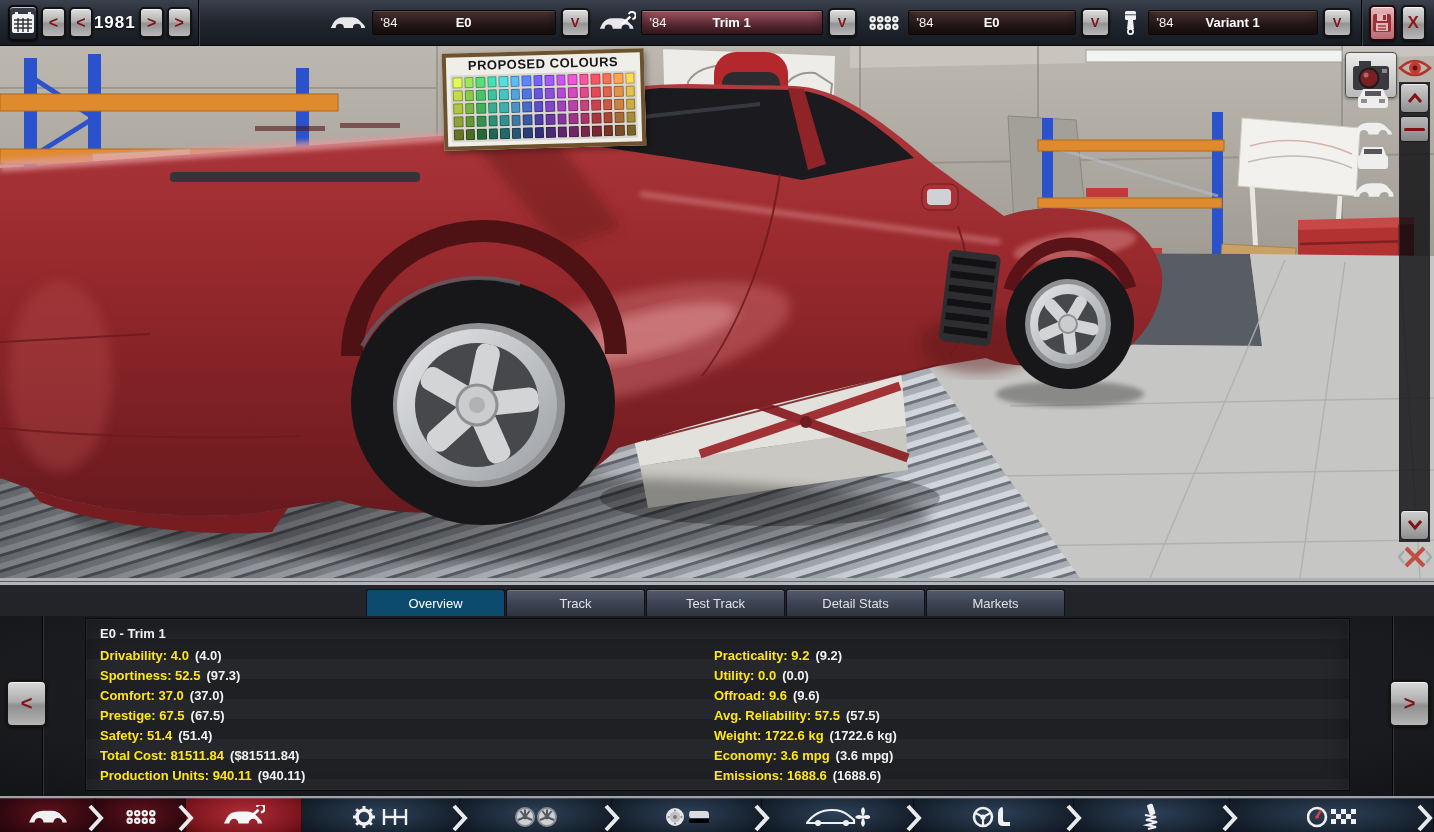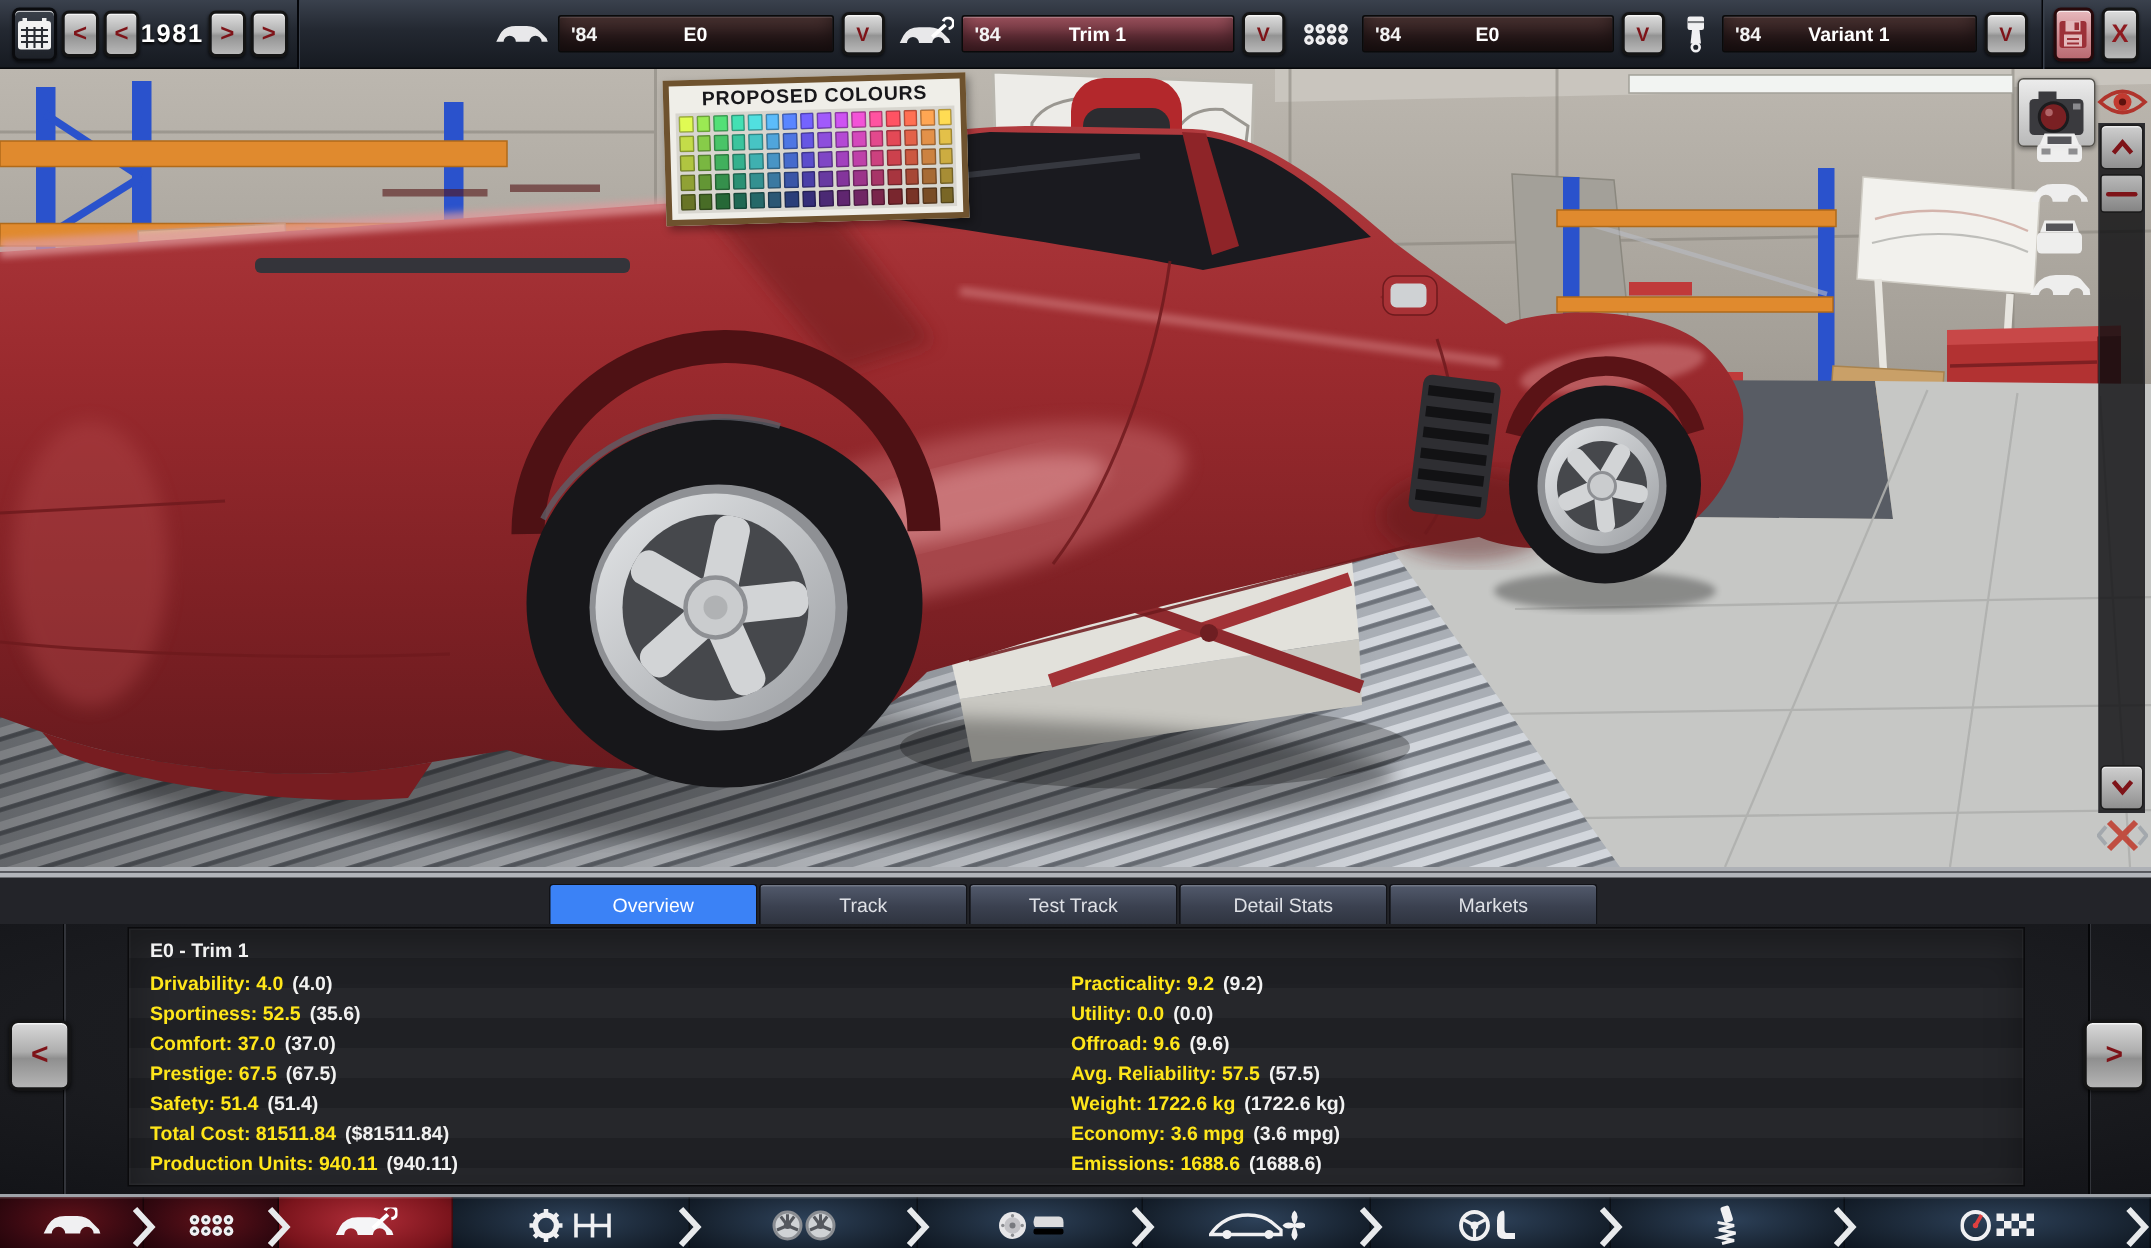--- a/index.html
+++ b/index.html
@@ -17,21 +17,21 @@
   .year{width:56px;text-align:center;color:#fff;font-size:17px;font-weight:bold;letter-spacing:1px;text-shadow:0 1px 2px #000;}
   .tb-divider{width:2px;height:46px;margin:0 6px;background:linear-gradient(90deg,#05060a 50%,#39404b 50%);flex:none;}
   .tb-spacer{width:124px;flex:none;}
   .sel-group{display:flex;align-items:center;gap:5px;margin-right:9px;}
   .sel-icon{width:37px;height:26px;flex:none;display:flex;align-items:center;justify-content:center;}
   .sel-field{position:relative;height:25px;border:1px solid #0a0a0a;border-radius:2px;box-sizing:border-box;cursor:pointer;
     background:linear-gradient(180deg,#46302f 0%,#2e1d1e 55%,#241617 100%);
     box-shadow:inset 0 1px 0 rgba(255,255,255,.12), inset 0 -8px 12px rgba(0,0,0,.45);}
   .sel-field.hl{background:linear-gradient(180deg,#9a515c 0%,#6b323c 55%,#53252d 100%);
     box-shadow:inset 0 1px 0 rgba(255,255,255,.25), inset 0 -8px 12px rgba(0,0,0,.4);}
-  .sel-field .era{position:absolute;left:8px;top:0;line-height:23px;color:#f3f3f3;font-size:13px;font-weight:bold;}
+  .sel-field .era{position:absolute;left:8px;top:0;line-height:23px;color:#f3f3f3;font-size:13px;font-weight:normal;}
   .sel-field .nm{position:absolute;left:0;right:0;top:0;text-align:center;line-height:23px;color:#fff;font-size:13px;font-weight:bold;}
   .v-btn{width:25px;height:25px;color:#7e1318;font-weight:bold;font-size:13px;}
   .save-btn{width:30px;height:32px;background:linear-gradient(180deg,#e8b9bd 0%,#cf8d93 50%,#b96a71 100%);border-color:#28090b;}
   .x-btn{width:28px;height:32px;color:#8e1a1f;font-size:17px;font-weight:bold;margin-left:5px;}
 
   
   .viewport{position:relative;width:1434px;height:532px;overflow:hidden;background:#a7a29a;border-bottom:3px solid #aeb1b6;cursor:grab;}
   .scene{position:absolute;left:0;top:0;}
 
   .poster{position:absolute;left:443px;top:5px;width:202px;height:97px;transform:rotate(-1.6deg);
@@ -53,21 +53,21 @@
     background:linear-gradient(180deg,#b9b9b9,#848484);}
   .sb-thumb::after{content:"";position:absolute;left:3px;right:3px;top:11px;height:3px;background:#7e1318;border-radius:2px;}
   .gizmo{left:1398px;top:495px;width:34px;height:32px;cursor:pointer;}
 
   
   .tabstrip{height:34px;background:#232429;border-top:1px solid #5a5d63;box-shadow:inset 0 3px 0 #b2b5ba;position:relative;}
   .tabs{position:absolute;left:366px;top:7px;display:flex;gap:1px;}
   .tab{width:139px;height:27px;line-height:27px;text-align:center;font-size:13px;color:#dfe1e6;cursor:pointer;
     background:linear-gradient(180deg,#525a6c 0%,#3b4150 55%,#2f3440 100%);border:1px solid #111217;border-bottom:none;
     border-radius:3px 3px 0 0;box-sizing:border-box;box-shadow:inset 0 1px 0 rgba(255,255,255,.18);}
-  .tab.active{background:#3b82f6;color:#ffffff;box-shadow:none;}
+  .tab.active{background:#0c4a6e;color:#ffffff;box-shadow:none;}
   .panel-body{position:relative;height:180px;background:#1d1e22;
     background:radial-gradient(ellipse at 50% 40%,#232428 0%,#1a1b1f 70%,#131418 100%);}
   .gutter-line{position:absolute;top:0;bottom:0;width:2px;background:linear-gradient(90deg,#050608 50%,#32343a 50%);}
   .panel-arrow{position:absolute;width:37px;height:43px;border-radius:6px;border:2px solid #141414;cursor:pointer;
     background:linear-gradient(180deg,#d9d9d9 0%,#adadad 45%,#8f8f8f 55%,#b5b5b5 100%);
     box-shadow:inset 0 1px 0 rgba(255,255,255,.7),0 1px 3px rgba(0,0,0,.7);
     color:#7e1318;font-weight:bold;font-size:20px;display:flex;align-items:center;justify-content:center;}
   .stats-box{position:absolute;left:85px;right:84px;top:2px;bottom:5px;border:1px solid #0a0a0c;
     background:repeating-linear-gradient(180deg,#26272b 0px,#26272b 20px,#1f2024 20px,#1f2024 40px);
     box-shadow:inset 0 0 0 1px rgba(255,255,255,.04), inset 0 10px 24px rgba(0,0,0,.35);}
@@ -602,21 +602,21 @@
   <div class="panel-body">
     <div class="gutter-line" style="left:42px"></div>
     <div class="gutter-line" style="right:40px"></div>
     <div class="panel-arrow" style="left:6px;top:64px">&lt;</div>
     <div class="panel-arrow" style="right:4px;top:64px">&gt;</div>
 
     <div class="stats-box">
       <div class="stats-header">E0 - Trim 1</div>
       <div class="stats-col left">
         <div class="stat-row"><span class="y">Drivability: 4.0</span><span class="w">(4.0)</span></div>
-        <div class="stat-row"><span class="y">Sportiness: 52.5</span><span class="w">(35.6)</span></div>
+        <div class="stat-row"><span class="y">Sportiness: 52.5</span><span class="w">(97.3)</span></div>
         <div class="stat-row"><span class="y">Comfort: 37.0</span><span class="w">(37.0)</span></div>
         <div class="stat-row"><span class="y">Prestige: 67.5</span><span class="w">(67.5)</span></div>
         <div class="stat-row"><span class="y">Safety: 51.4</span><span class="w">(51.4)</span></div>
         <div class="stat-row"><span class="y">Total Cost: 81511.84</span><span class="w">($81511.84)</span></div>
         <div class="stat-row"><span class="y">Production Units: 940.11</span><span class="w">(940.11)</span></div>
       </div>
       <div class="stats-col right">
         <div class="stat-row"><span class="y">Practicality: 9.2</span><span class="w">(9.2)</span></div>
         <div class="stat-row"><span class="y">Utility: 0.0</span><span class="w">(0.0)</span></div>
         <div class="stat-row"><span class="y">Offroad: 9.6</span><span class="w">(9.6)</span></div>

